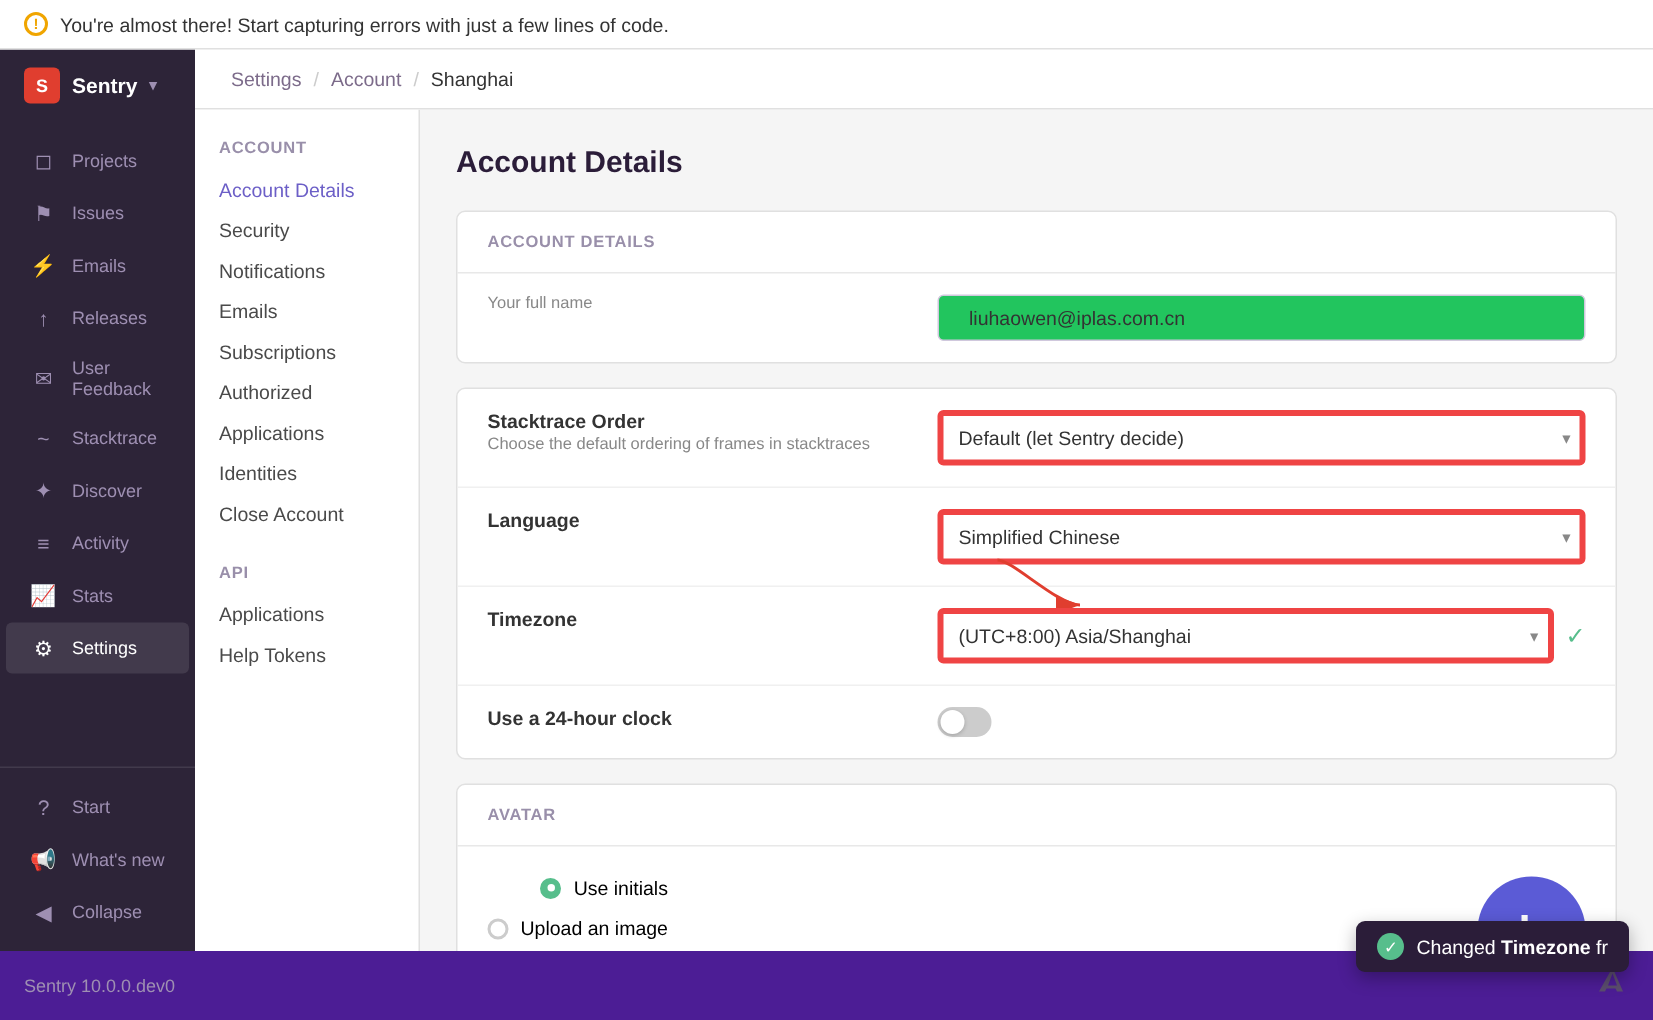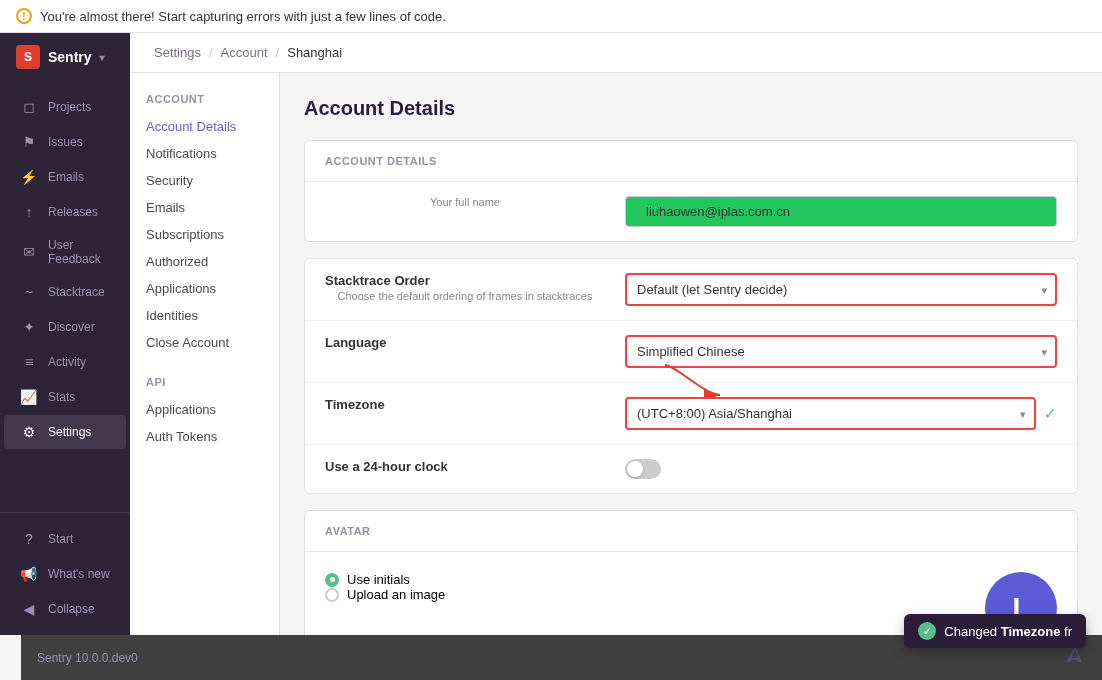--- a/index.html
+++ b/index.html
@@ -194,42 +194,41 @@
     }
     .form-label {
       font-size: 13px;
       font-weight: 600;
       color: #333;
       margin-bottom: 2px;
     }
     .form-sublabel {
       font-size: 11px;
       color: #888;
-      text-align: center;
     }
     .form-control-group {
       flex: 1;
     }
     .form-input {
       width: 100%;
       padding: 7px 20px;
       border: 1px solid #d0c8dd;
       border-radius: 4px;
       font-size: 13px;
       color: #333;
       background: #22c55e;
     }
     .form-select-wrapper {
       position: relative;
       width: 100%;
     }
     .form-select {
       width: 100%;
       padding: 7px 32px 7px 10px;
-      border: 2px solid #ef4444;
+      border: 4px solid #ef4444;
       border-radius: 4px;
       font-size: 13px;
       color: #333;
       background: #fff;
       appearance: none;
       cursor: pointer;
     }
     .select-arrow {
       position: absolute;
       right: 10px;
@@ -270,21 +269,22 @@
 
     
     .avatar-section {
       display: flex;
       align-items: flex-start;
       justify-content: space-between;
     }
     .avatar-options {
       display: flex;
       flex-direction: column;
-      gap: 0;
+      gap: 12px;
+      align-items: flex-end;
     }
     .radio-option {
       display: flex;
       align-items: center;
       gap: 8px;
       cursor: pointer;
     }
     .radio-btn {
       width: 14px; height: 14px;
       border-radius: 50%;
@@ -304,29 +304,28 @@
       background: #5b5bd6;
       border-radius: 50%;
       display: flex; align-items: center; justify-content: center;
       color: #fff;
       font-size: 28px;
       font-weight: 600;
     }
 
     
     .bottom-bar {
-      background: #404040;
+      background: #4c1d95;
       color: #9e8fb2;
       padding: 8px 16px;
       font-size: 12px;
       display: flex;
       align-items: center;
       justify-content: space-between;
       flex-shrink: 0;
-      margin-left: 21px;
     }
     .bottom-right {
       display: flex;
       align-items: center;
       gap: 16px;
     }
 
     
     .toast {
       position: fixed;
@@ -443,33 +442,33 @@
       <span class="separator">/</span>
       <span class="active">Shanghai</span>
     </div>
 
     <div class="page-body">
 
       <div class="left-nav">
         <div class="left-nav-section">
           <div class="left-nav-label">ACCOUNT</div>
           <a class="left-nav-item active">Account Details</a>
+          <a class="left-nav-item">Security</a>
           <a class="left-nav-item">Notifications</a>
-          <a class="left-nav-item">Security</a>
           <a class="left-nav-item">Emails</a>
           <a class="left-nav-item">Subscriptions</a>
           <a class="left-nav-item">Authorized</a>
           <a class="left-nav-item">Applications</a>
           <a class="left-nav-item">Identities</a>
           <a class="left-nav-item">Close Account</a>
         </div>
         <div class="left-nav-section">
           <div class="left-nav-label">API</div>
           <a class="left-nav-item">Applications</a>
-          <a class="left-nav-item">Auth Tokens</a>
+          <a class="left-nav-item">Help Tokens</a>
         </div>
       </div>
 
       <div class="main-content">
         <div class="page-title">Account Details</div>
 
         <div class="card">
           <div class="card-header">ACCOUNT DETAILS</div>
           <div class="form-row">
             <div class="form-label-group">

